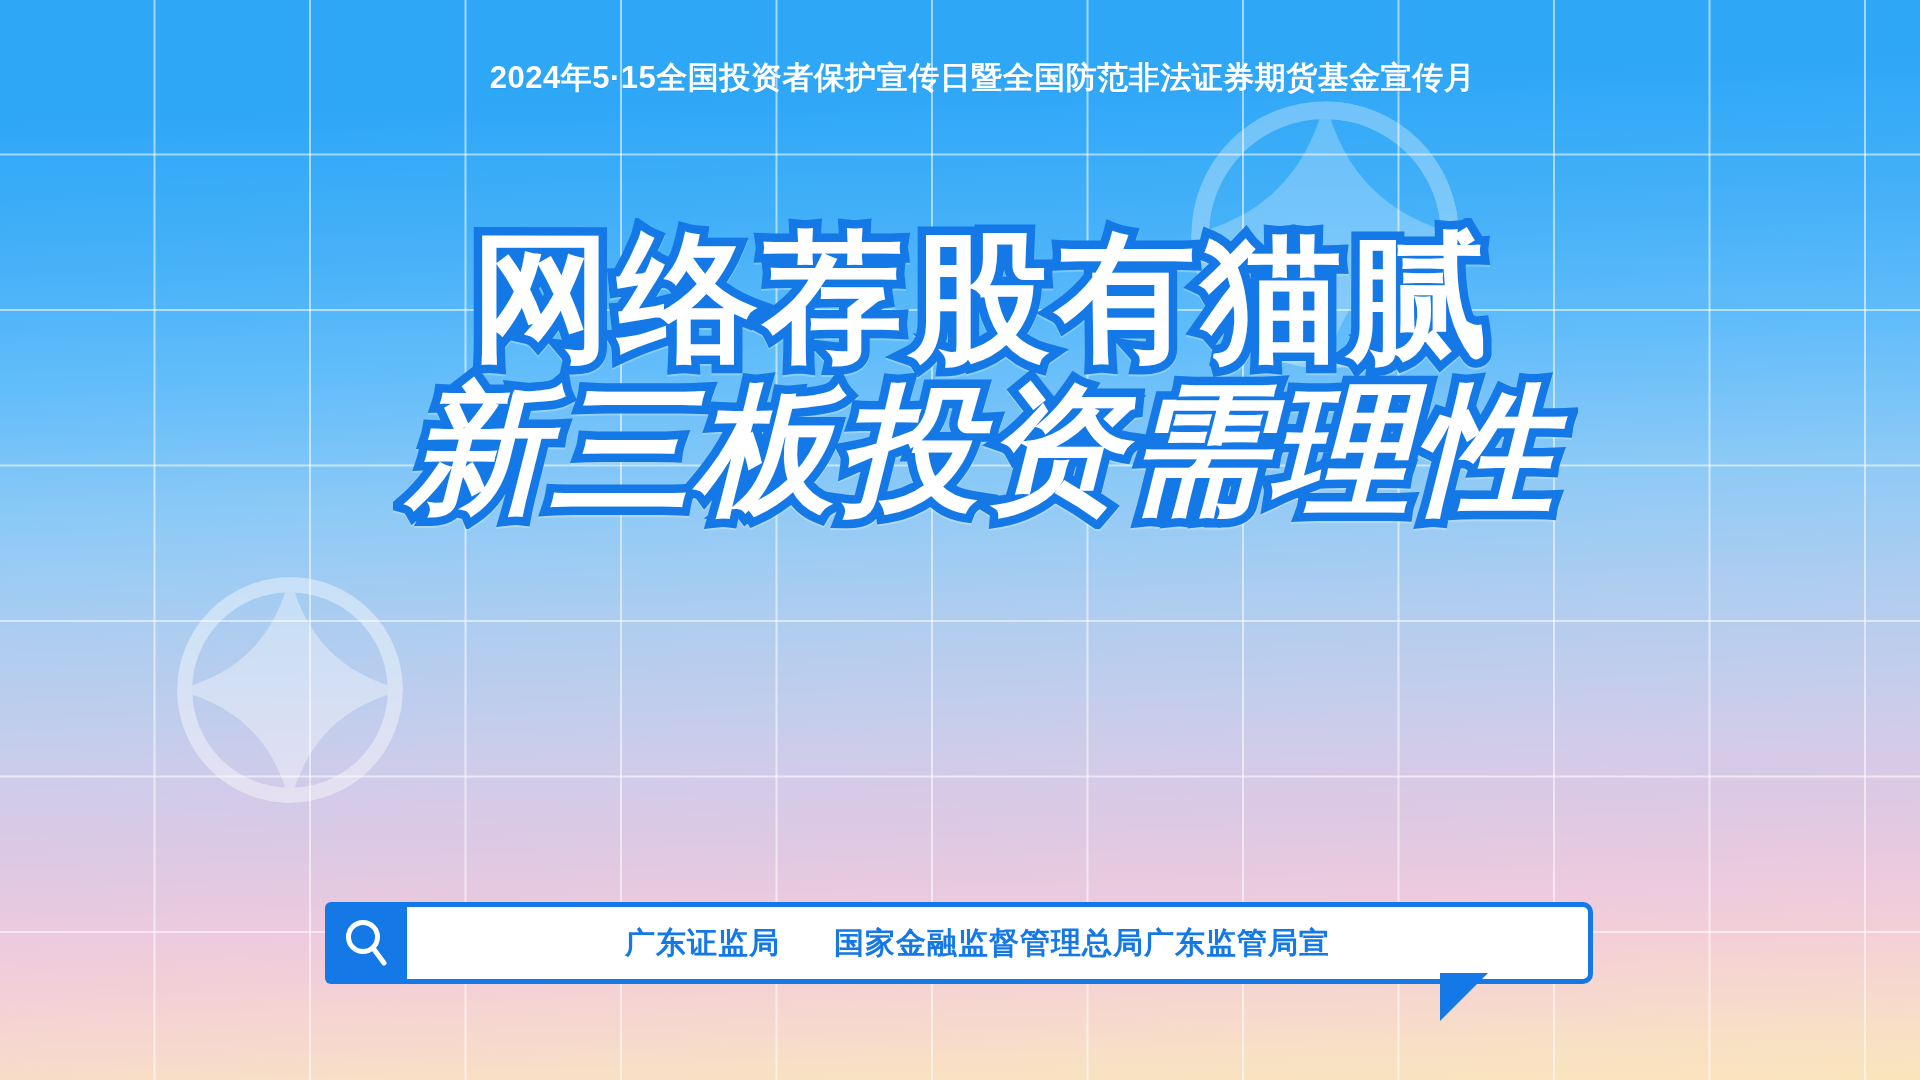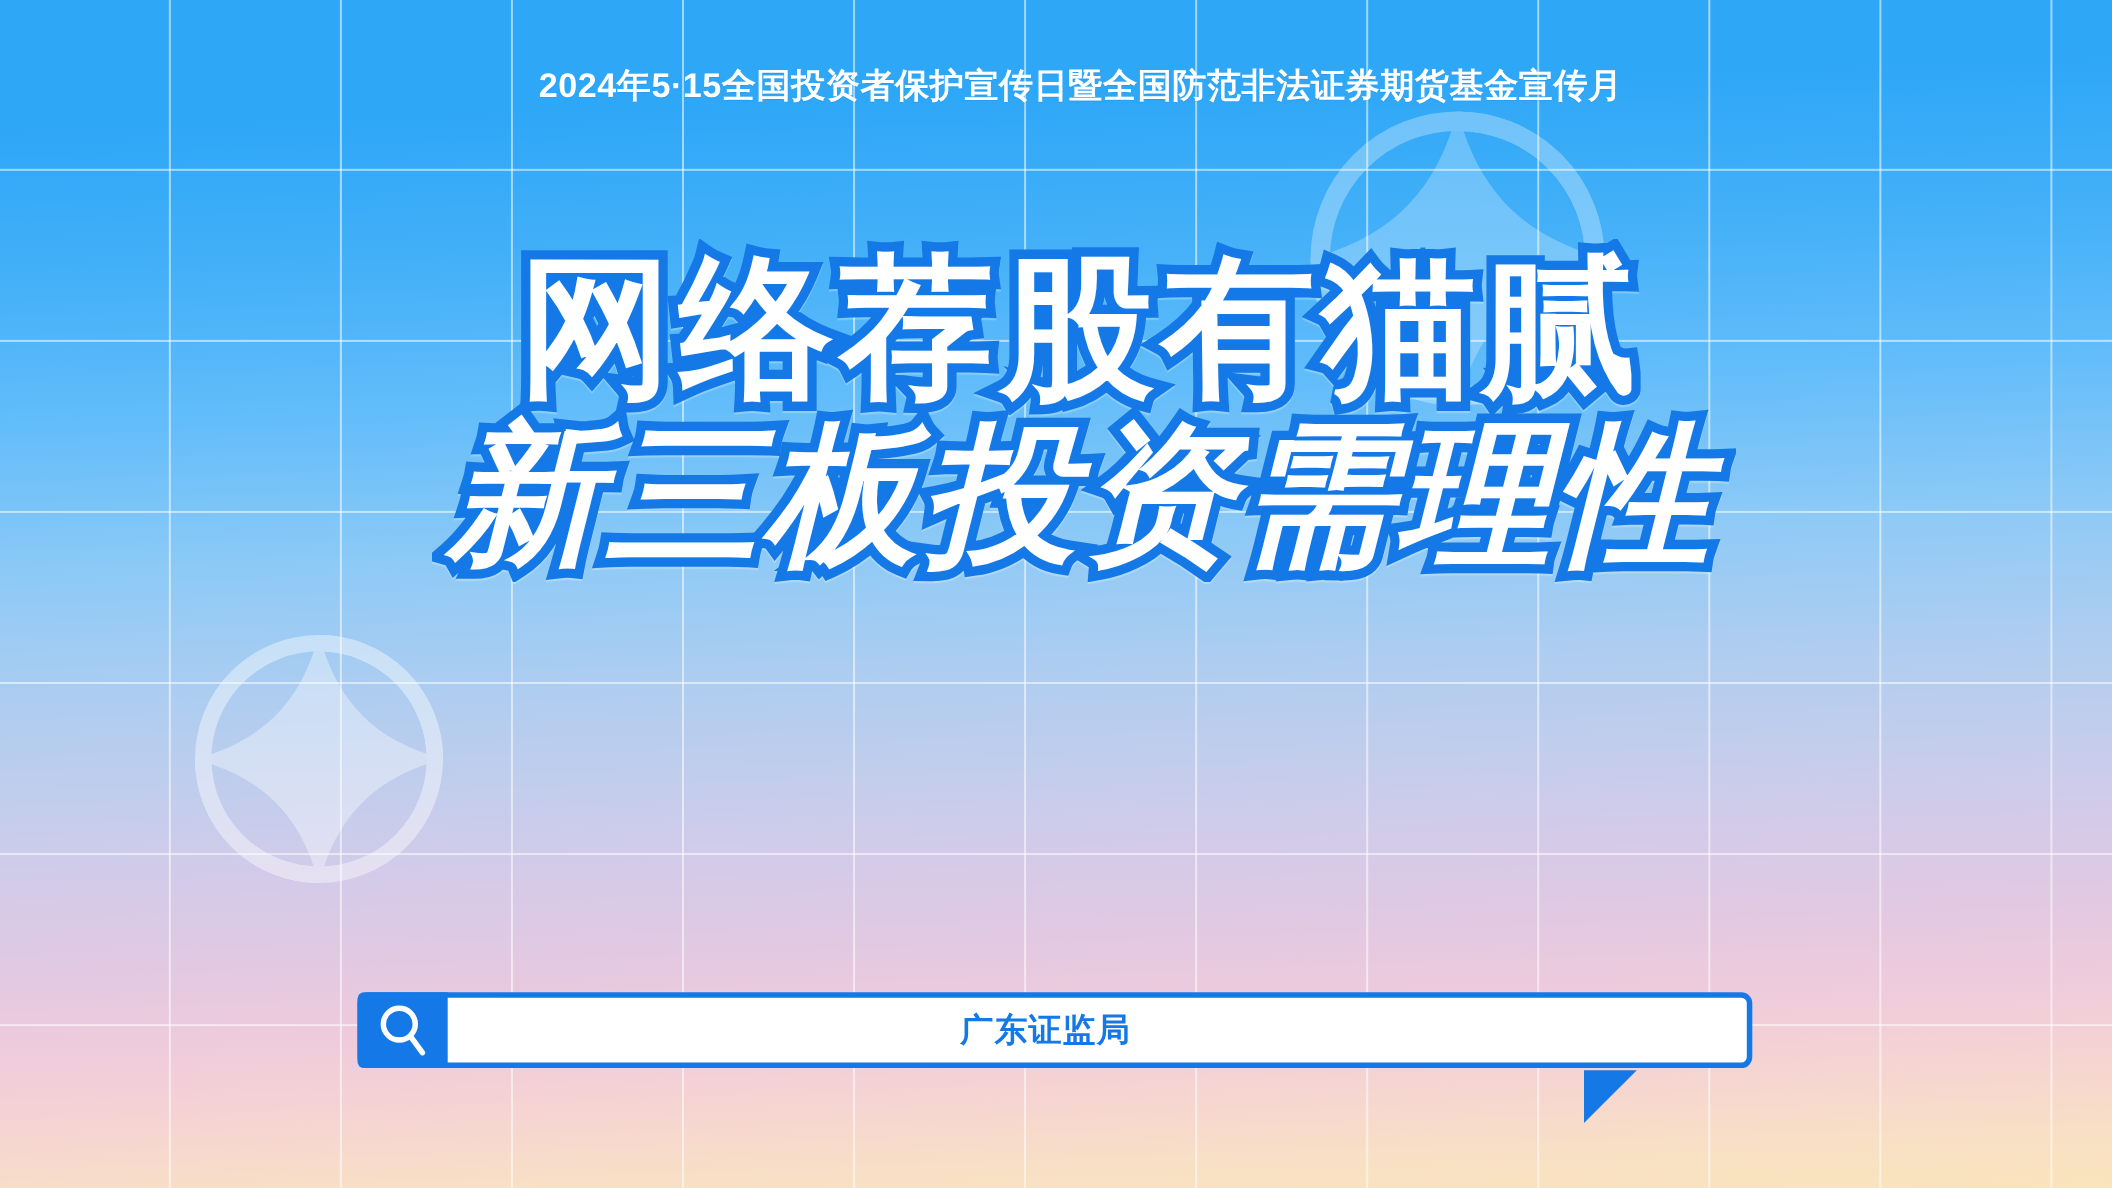--- a/index.html
+++ b/index.html
@@ -80,21 +80,21 @@
     filter:drop-shadow(0 2px 0 rgba(255,255,255,.25));
   }
   .title-line .fill{
     position:relative;z-index:1;color:#ffffff;
   }
   .title-line.l2{letter-spacing:4px;font-style:italic;}
 
   
   .plate{
     position:absolute;left:325px;top:902px;
-    width:1268px;height:69px;
+    width:1268px;height:82px;
     background:#ffffff;
     border:5px solid #1479e6;
     border-radius:10px;
     box-sizing:border-box;
     display:flex;align-items:stretch;
   }
   .plate-icon{
     width:82px;
     background:#1479e6;
     display:flex;align-items:center;justify-content:center;
@@ -170,17 +170,18 @@
 
   <div class="plate">
     <div class="plate-icon">
       <svg width="46" height="50" viewBox="0 0 46 50" aria-hidden="true">
         <circle cx="20" cy="19" r="14.5" fill="none" stroke="#ffffff" stroke-width="5"></circle>
         <line x1="30" y1="30" x2="41" y2="45" stroke="#ffffff" stroke-width="5" stroke-linecap="round"></line>
       </svg>
     </div>
     <div class="plate-text">
       <span class="org1">广东证监局</span>
+      <span class="org2">国家金融监督管理总局广东监管局宣</span>
     </div>
     <div class="plate-tail"></div>
   </div>
 
 </div>
 
 </body></html>

